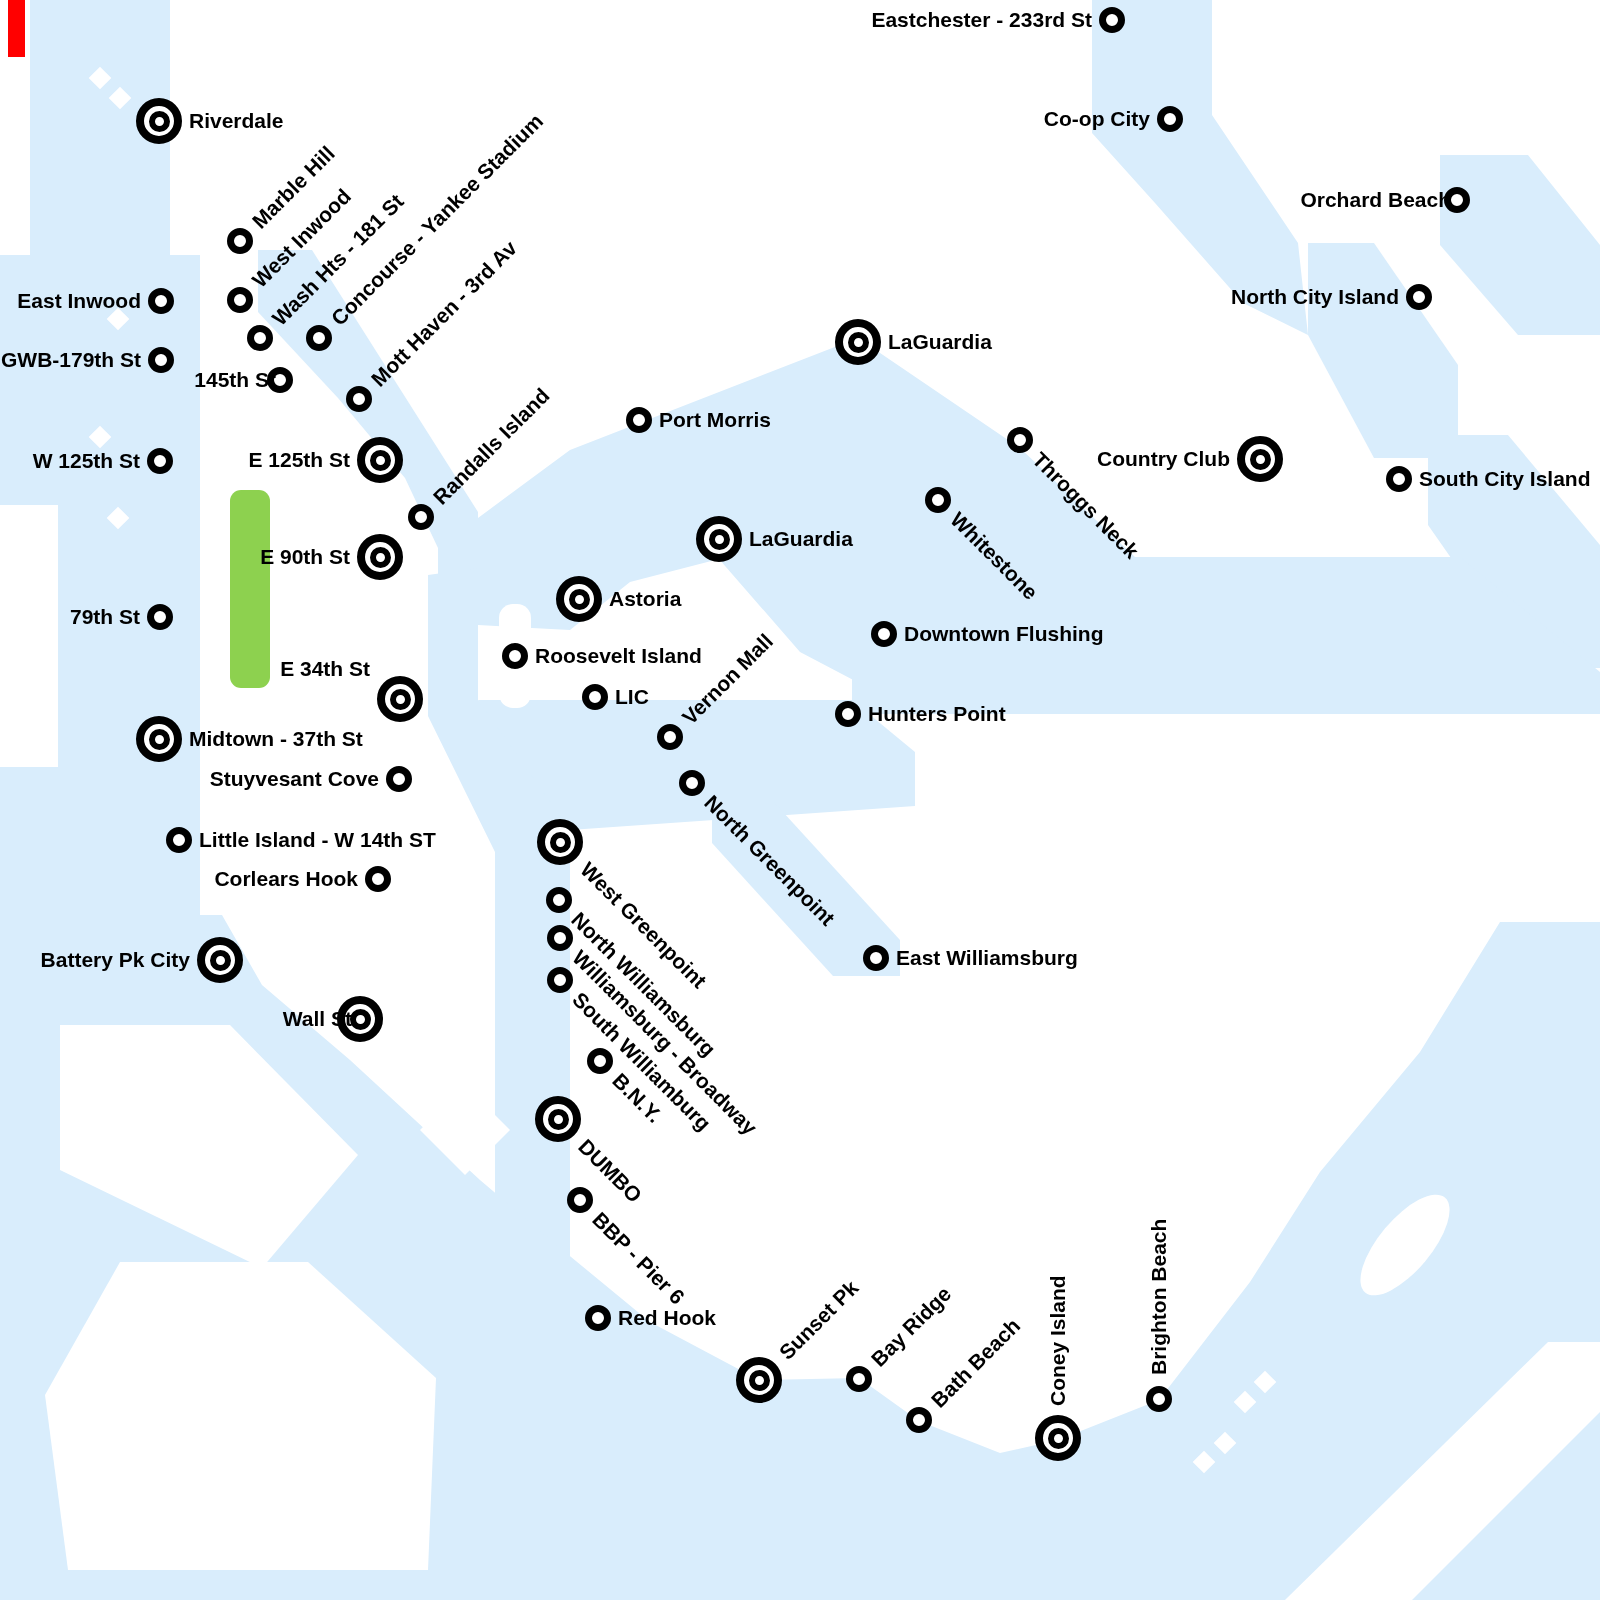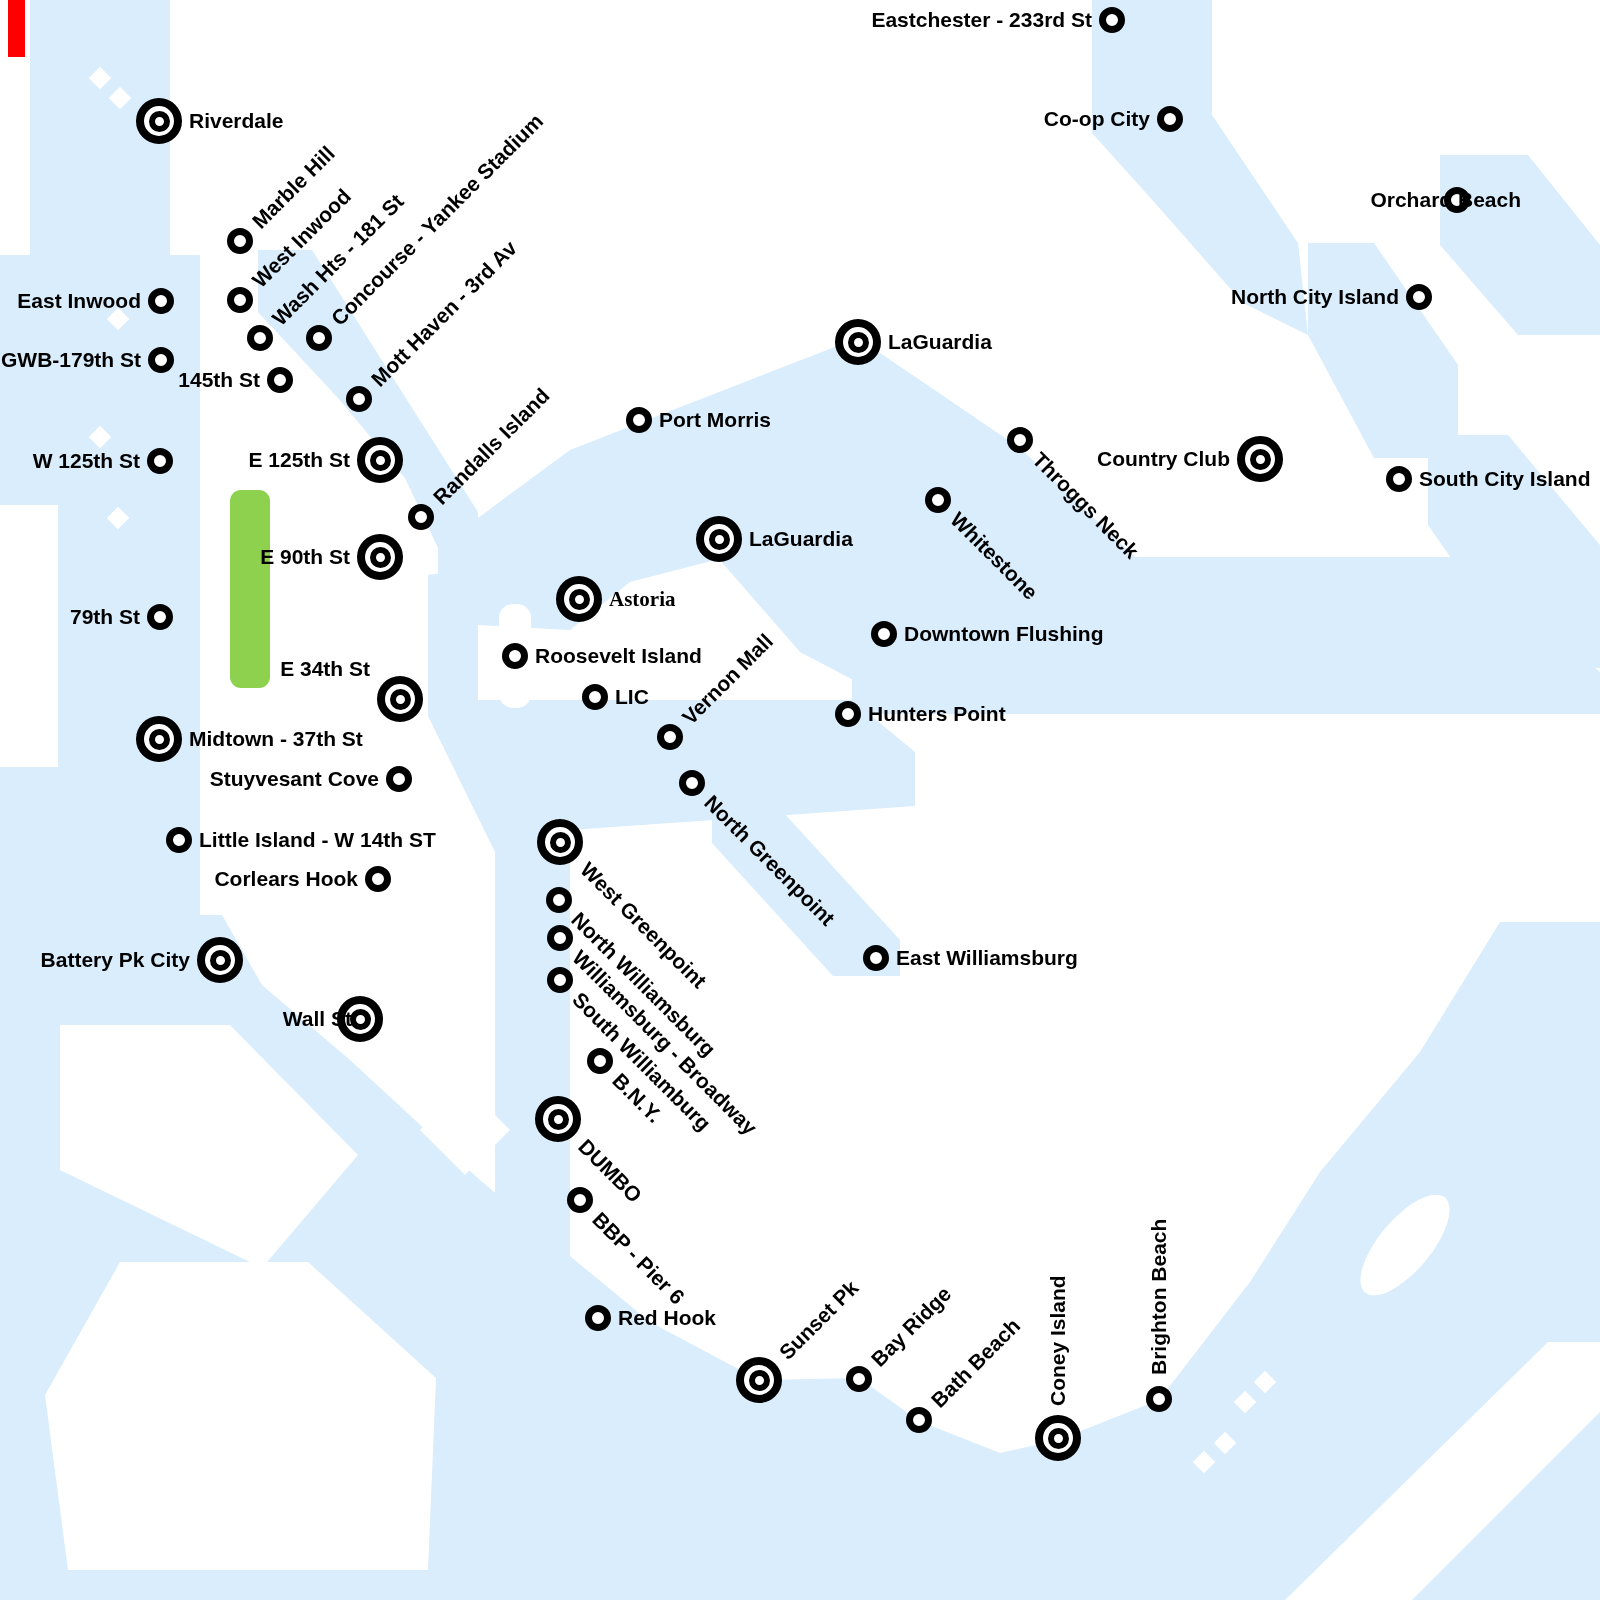--- a/index.html
+++ b/index.html
@@ -87,21 +87,21 @@
           <div class="inner"></div>
         </div>
         <div class="lbl side-right" style="left: 189px; top: 121px;">Riverdale</div>
       </div>
       <div class="station">
         <div class="mk small" style="left: 1170px; top: 119px;"></div>
         <div class="lbl side-left" style="left: 1150px; top: 119px;">Co-op City</div>
       </div>
       <div class="station">
         <div class="mk small" style="left: 1457px; top: 200px;"></div>
-        <div class="lbl side-left" style="left: 1521px; top: 200px;">Orchard Beach</div>
+        <div class="lbl side-left" style="left: 1451px; top: 200px;">Orchard Beach</div>
       </div>
       <div class="station">
         <div class="mk small" style="left: 240px; top: 241px;"></div>
         <div class="lbl side-diag_up" style="left: 256px; top: 225px;">Marble Hill</div>
       </div>
       <div class="station">
         <div class="mk small" style="left: 161px; top: 301px;"></div>
         <div class="lbl side-left" style="left: 141px; top: 301px;">East Inwood</div>
       </div>
       <div class="station">
@@ -119,21 +119,21 @@
       <div class="station">
         <div class="mk small" style="left: 319px; top: 338px;"></div>
         <div class="lbl side-diag_up" style="left: 335px; top: 322px;">Concourse - Yankee Stadium</div>
       </div>
       <div class="station">
         <div class="mk small" style="left: 161px; top: 360px;"></div>
         <div class="lbl side-left" style="left: 141px; top: 360px;">GWB-179th St</div>
       </div>
       <div class="station">
         <div class="mk small" style="left: 280px; top: 380px;"></div>
-        <div class="lbl side-left" style="left: 260px; top: 380px;">145th St</div>
+        <div class="lbl side-left" style="left: 276px; top: 380px;">145th St</div>
       </div>
       <div class="station">
         <div class="mk small" style="left: 359px; top: 399px;"></div>
         <div class="lbl side-diag_up" style="left: 375px; top: 383px;">Mott Haven - 3rd Av</div>
       </div>
       <div class="station">
         <div class="mk large" style="left: 858px; top: 342px;">
           <div class="inner"></div>
         </div>
         <div class="lbl side-right" style="left: 888px; top: 342px;">LaGuardia</div>
@@ -183,21 +183,21 @@
       <div class="station">
         <div class="mk large" style="left: 380px; top: 557px;">
           <div class="inner"></div>
         </div>
         <div class="lbl side-left" style="left: 350px; top: 557px;">E 90th St</div>
       </div>
       <div class="station">
         <div class="mk large" style="left: 579px; top: 599px;">
           <div class="inner"></div>
         </div>
-        <div class="lbl side-right" style="left: 609px; top: 599px; font-family: Liberation Serif, serif;">Astoria</div>
+        <div class="lbl side-right" style="left: 609px; top: 599px;">Astoria</div>
       </div>
       <div class="station">
         <div class="mk small" style="left: 160px; top: 617px;"></div>
         <div class="lbl side-left" style="left: 140px; top: 617px;">79th St</div>
       </div>
       <div class="station">
         <div class="mk small" style="left: 884px; top: 634px;"></div>
         <div class="lbl side-right" style="left: 904px; top: 634px;">Downtown Flushing</div>
       </div>
       <div class="station">

